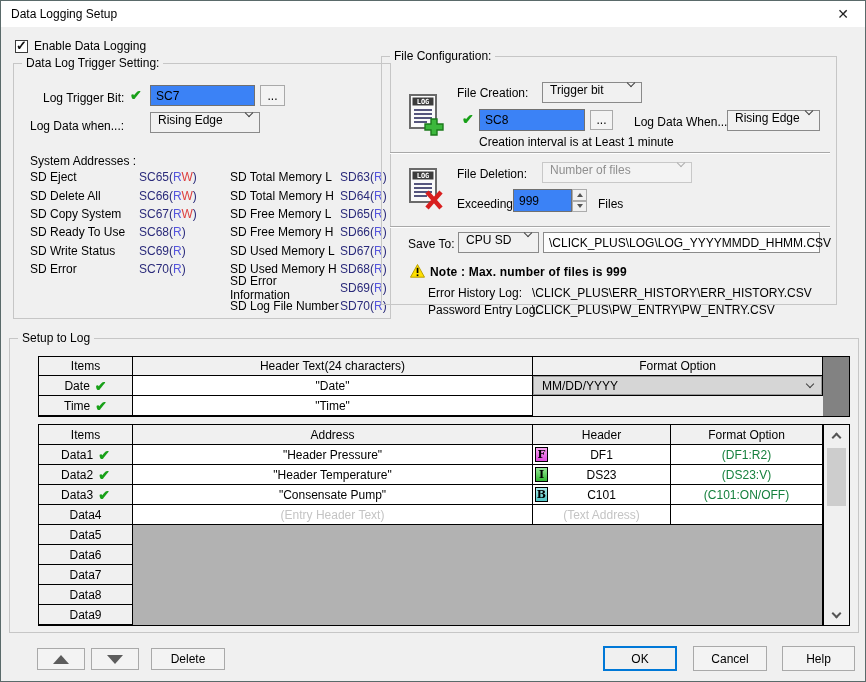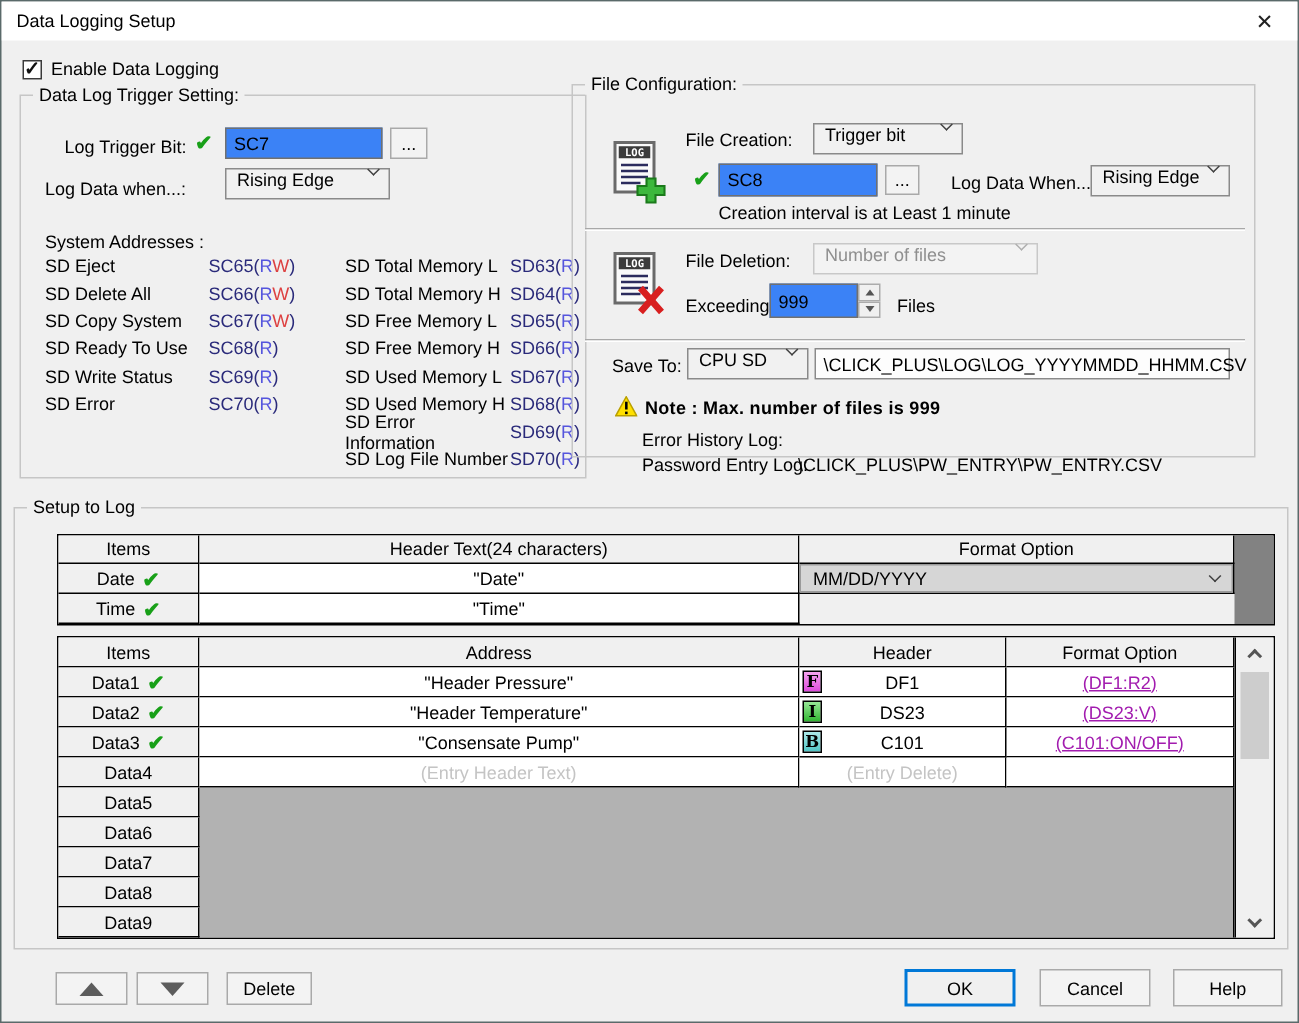--- a/index.html
+++ b/index.html
@@ -34,21 +34,21 @@
   .tbl>div{border-right:1px solid #000;border-bottom:1px solid #000;display:flex;align-items:center;justify-content:center;
     font-size:12px;white-space:nowrap;overflow:hidden}
   .tbl1{grid-template-columns:94px 400px 290px 26px;grid-template-rows:19px 20px 20px}
   .tbl2{grid-template-columns:94px 400px 138px 152px 26px;grid-template-rows:repeat(10,20px)}
   .hcell{background:#f0f0f0}
   .icell{background:#f0f0f0;gap:5px}
   .wcell{background:#ffffff}
   .strip{background:#828282;border:none !important}
   .grayfill{background:#b2b2b2;border-bottom:none !important}
   .ph{color:#c4c4c4}
-  .link{color:#a21caf;text-decoration:underline}
+  .link{color:#15803d;}
   .combo-fill{width:100%;height:100%;background:#d6d6d6;border:1px solid #9a9a9a;display:flex;align-items:center;padding:0 8px}
   .combo-fill .chev{margin-left:auto;width:6px;height:6px;border-right:1.6px solid #404040;border-bottom:1.6px solid #404040;transform:rotate(45deg);margin-top:-3px}
   .addrcell{position:relative}
   .ticon{position:absolute;left:2px;top:2px;width:13px;height:15px;border:1px solid #000;display:flex;align-items:center;justify-content:center;
     font-family:"DejaVu Serif",serif;font-weight:bold;font-size:11px;line-height:1}
   .ticon.f{background:linear-gradient(180deg,#f6a4ef,#dd4add)}
   .ticon.i{background:linear-gradient(180deg,#97e797,#30b630)}
   .ticon.b{background:linear-gradient(180deg,#ace9e9,#50c5c5)}
   .sbar{border:none !important;border-left:1px solid #000 !important;position:relative;background:#f0f0f0;display:block !important}
   .sbbtn{position:absolute;left:0;width:100%;height:20px;display:flex;align-items:center;justify-content:center}
@@ -200,20 +200,21 @@
     <div class="txt ro" style="left:161px;top:175px;width:277px;height:21px">\CLICK_PLUS\LOG\LOG_YYYYMMDD_HHMM.CSV</div>
 
     <svg style="position:absolute;left:28px;top:207px" width="15" height="14" viewBox="0 0 15 14">
       <polygon points="7.5,0.5 14.5,13.2 0.5,13.2" fill="#ffe000" stroke="#baa000" stroke-width="1"></polygon>
       <rect x="6.7" y="3.8" width="1.7" height="5.2" fill="#000"></rect>
       <rect x="6.7" y="10.4" width="1.7" height="1.7" fill="#000"></rect>
     </svg>
     <span class="lbl notetext" style="left:48px;top:208px">Note : Max. number of files is 999</span>
 
     <span class="lbl" style="left:46px;top:229px">Error History Log:</span>
+    <span class="lbl" style="left:150px;top:229px">\CLICK_PLUS\ERR_HISTORY\ERR_HISTORY.CSV</span>
     <span class="lbl" style="left:46px;top:246px">Password Entry Log:</span>
     <span class="lbl" style="left:150px;top:246px">\CLICK_PLUS\PW_ENTRY\PW_ENTRY.CSV</span>
   </div>
 
   <div class="gbox" style="left:8px;top:337px;width:850px;height:295px">
     <span class="glabel">Setup to Log</span>
 
     <div class="tbl tbl1" style="left:28px;top:17px">
       <div class="strip" style="grid-column:4;grid-row:1/4"></div>
       <div class="hcell">Items</div>
@@ -295,21 +296,21 @@
           <span class="link">(C101:ON/OFF)</span>
         </div>
 
       <div class="icell">
           <span>Data4</span>
         </div>
       <div class="wcell">
           <span class="ph">(Entry Header Text)</span>
         </div>
       <div class="wcell">
-          <span class="ph">(Entry Delete)</span>
+          <span class="ph">(Text Address)</span>
         </div>
       <div class="wcell"></div>
 
       <div class="icell">
           <span>Data5</span>
         </div>
       <div class="icell">
           <span>Data6</span>
         </div>
       <div class="icell">
@@ -323,18 +324,18 @@
         </div>
     </div>
   </div>
 
   <div class="btn" style="left:36px;top:647px;width:48px;height:22px">
       <span class="tri-u"></span>
     </div>
   <div class="btn" style="left:90px;top:647px;width:48px;height:22px">
       <span class="tri-d"></span>
     </div>
-  <div class="btn" style="left:150px;top:647px;width:57px;height:22px">Delete</div>
+  <div class="btn" style="left:150px;top:647px;width:74px;height:22px">Delete</div>
 
   <div class="btn primary" style="left:602px;top:645px;width:74px;height:25px">OK</div>
   <div class="btn" style="left:692px;top:645px;width:74px;height:25px">Cancel</div>
   <div class="btn" style="left:781px;top:645px;width:73px;height:25px">Help</div>
 </div>
 
 </body></html>

